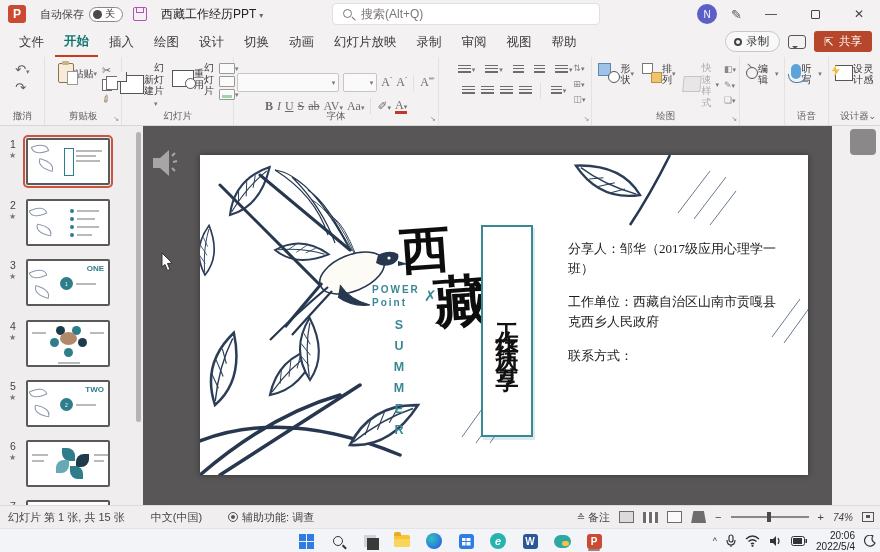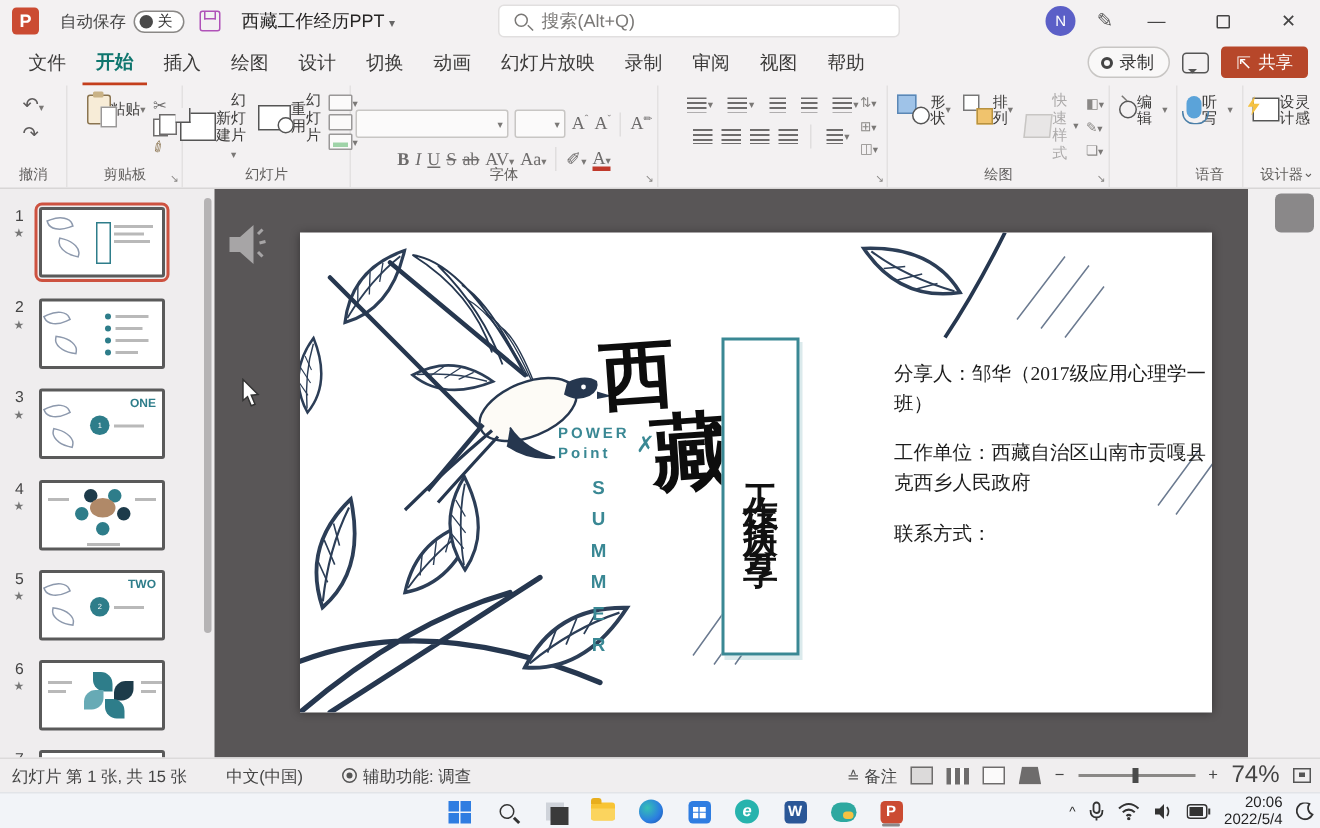--- a/index.html
+++ b/index.html
@@ -115,41 +115,41 @@
   #slide { position:absolute; left:57px; top:29px; width:608px; height:320px; background:#fff; box-shadow:0 0 6px rgba(0,0,0,.4); overflow:hidden; }
   .slide-art { position:absolute; left:0; top:0; pointer-events:none; }
   .bigchar { position:absolute; font-family:"Liberation Serif","DejaVu Serif",serif; font-weight:bold; color:#0d0d0d; }
   #char-xi { left:200px; top:62px; font-size:50px; transform:rotate(-4deg); }
   #char-zang { left:234px; top:110px; font-size:56px; transform:rotate(-4deg); }
   .powertxt { position:absolute; left:172px; top:128px; color:#3a8894; font-size:10px; letter-spacing:2px; font-weight:bold; line-height:1.3; }
   .xmark { position:absolute; left:224px; top:132px; color:#3a8894; font-size:15px; font-weight:bold; }
   .summer { position:absolute; left:192px; top:163px; writing-mode:vertical-rl; text-orientation:upright; color:#3a8894; font-size:12.5px; font-weight:bold; letter-spacing:7px; }
   .tealbox { position:absolute; left:281px; top:70px; width:52px; height:212px; border:2px solid #3a8894; background:#fff; box-shadow:2px 3px 0 rgba(58,136,148,.18); display:flex; align-items:center; justify-content:center; }
   .tealbox .vtext { writing-mode:vertical-rl; text-orientation:upright; font-family:"Liberation Serif","DejaVu Serif",serif; font-weight:bold; font-size:23px; color:#111; letter-spacing:9px; }
-  .infoblock { position:absolute; left:396px; top:84px; width:218px; font-family:"Liberation Serif","DejaVu Serif",serif; font-size:13px; color:#1c1c1c; line-height:1.55; }
+  .infoblock { position:absolute; left:368px; top:84px; width:218px; font-family:"Liberation Serif","DejaVu Serif",serif; font-size:13px; color:#1c1c1c; line-height:1.55; }
   .infoblock div { margin-bottom:13px; }
 
   .speaker { position:absolute; left:8px; top:20px; }
   #cursor { position:absolute; left:18px; top:126px; }
 
   
   #statusbar { position:absolute; left:0; top:505px; width:880px; height:23px; background:#f0eeef; border-top:1px solid #dcdada; display:flex; align-items:center; font-size:11px; color:#444; }
   #statusbar .sl { margin-left:8px; }
   #statusbar .gap { margin-left:26px; }
   .accico { width:10px; height:10px; border:1.2px solid #555; border-radius:50%; display:inline-block; vertical-align:-1px; margin-right:4px; position:relative; }
   .accico::after { content:""; position:absolute; left:2px; top:2px; width:4px; height:4px; background:#555; border-radius:50%; }
   .sb-right { position:absolute; right:6px; display:flex; align-items:center; gap:9px; }
   .noteic { font-size:10px; color:#555; }
   .viewic { width:15px; height:12px; border:1.2px solid #6e6c6c; background:#fbfafa; position:relative; }
   .viewic.active { background:#dcdada; }
   .viewic.sorter { background:repeating-linear-gradient(to right,#6e6c6c 0 3px,#fbfafa 3px 6px); border:none; height:11px; }
   .viewic.show { clip-path:polygon(15% 0,85% 0,100% 100%,0 100%); border:none; background:#6e6c6c; }
   .zoomtrack { width:78px; height:1.5px; background:#8a8886; position:relative; }
   .zoomthumb { position:absolute; left:36px; top:-4px; width:4px; height:10px; background:#4a4a4a; }
-  .zoompct { font-size:16px; }
+  .zoompct { font-size:10px;font-style:italic; }
   .fitic { width:12px; height:10px; border:1.2px solid #555; position:relative; }
   .fitic::after { content:""; position:absolute; left:3px; top:2px; width:4px; height:3px; background:#555; }
 
   
   #taskbar { position:absolute; left:0; top:528px; width:880px; height:24px; background:#f2f4f8; border-top:1px solid #e2e4e8; }
   .tk { position:absolute; top:2px; width:20px; height:20px; display:flex; align-items:center; justify-content:center; }
   .win11 { width:15px; height:15px; display:grid; grid-template-columns:7px 7px; grid-gap:1px; }
   .win11 div { background:#2f7de1; }
   .tmag { width:10px; height:10px; border:1.6px solid #333; border-radius:50%; position:relative; }
   .tmag::after { content:""; position:absolute; left:8px; top:9px; width:5px; height:1.6px; background:#333; transform:rotate(45deg); }

